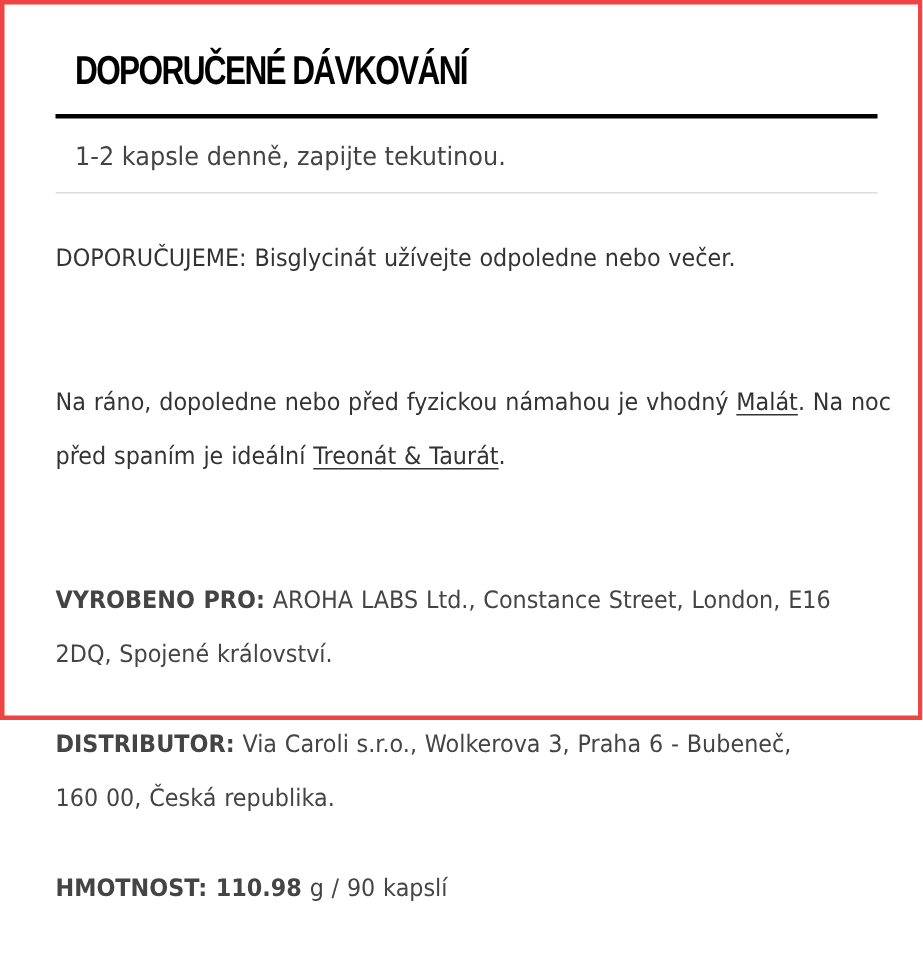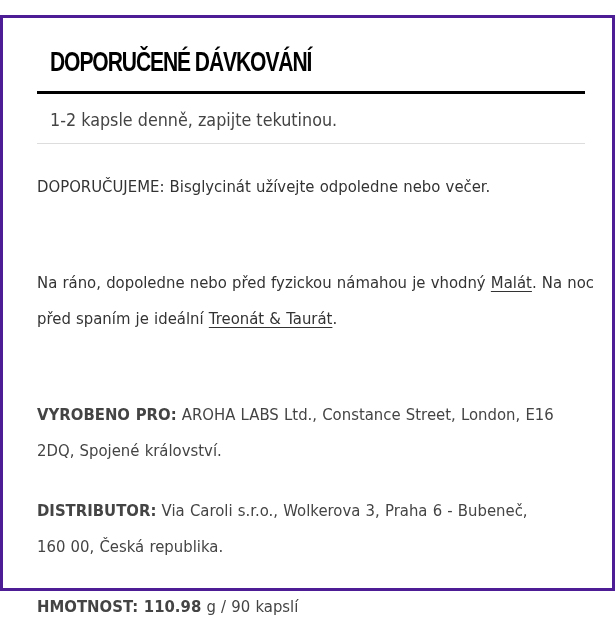--- a/index.html
+++ b/index.html
@@ -1,21 +1,21 @@
 <!DOCTYPE html>
 <html><head>
   <meta charset="utf-8">
   <style>
     html, body { margin: 0; padding: 0; background: #fff; }
     body { width: 615px; height: 640px; position: relative; overflow: hidden; }
     .frame {
-      position: absolute; left: 0; top: 15px;
-      width: 615px; height: 576px;
+      position: absolute; left: 0; top: 0;
+      width: 615px; height: 480px;
       box-sizing: border-box;
-      border: 3px solid #4c1d95;
+      border: 3px solid #ef4444;
       border-right-width: 3px;
       background: #fff;
     }
     .content {
       position: absolute; left: 34px; top: 0; width: 548px;
     }
     .heading {
       position: absolute; left: 13px; top: 27px;
       font-family: "Liberation Sans", sans-serif;
       font-weight: bold;

